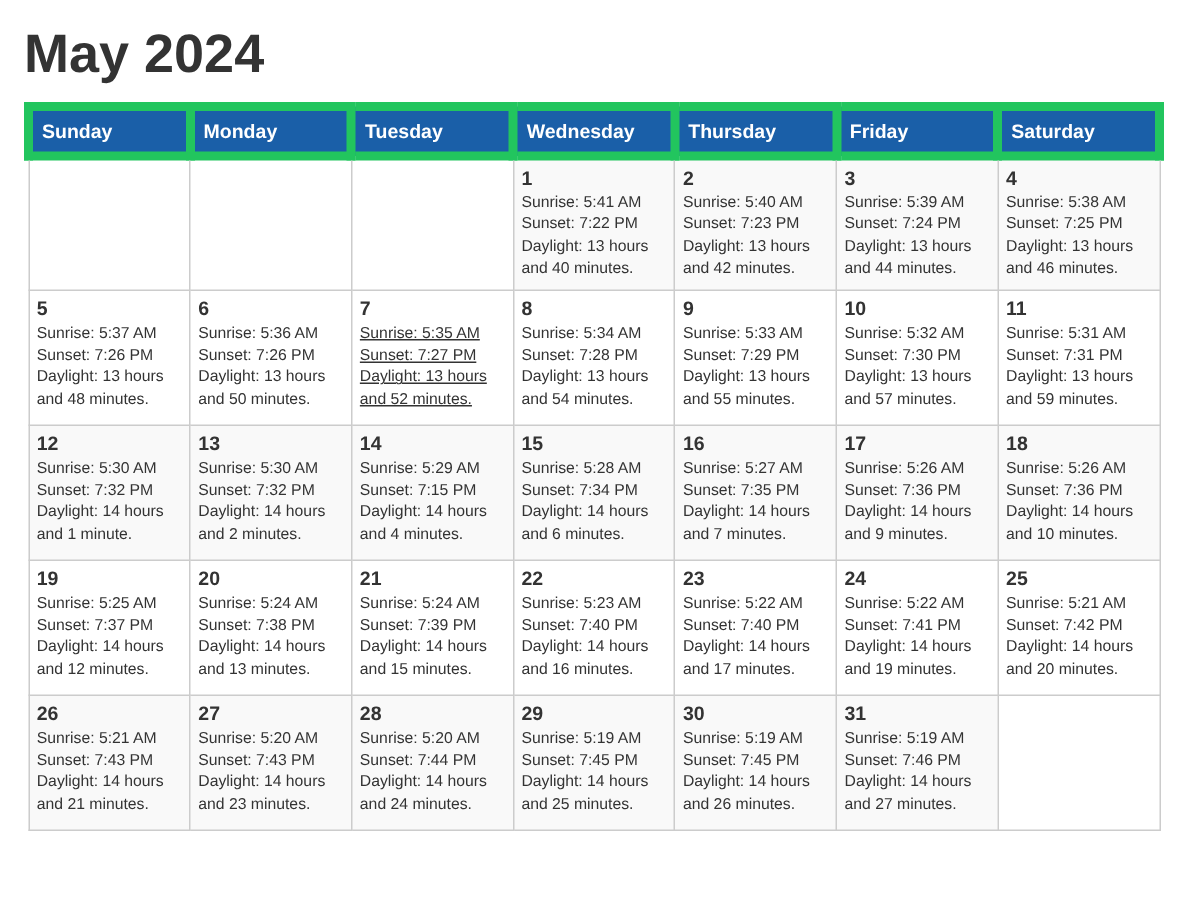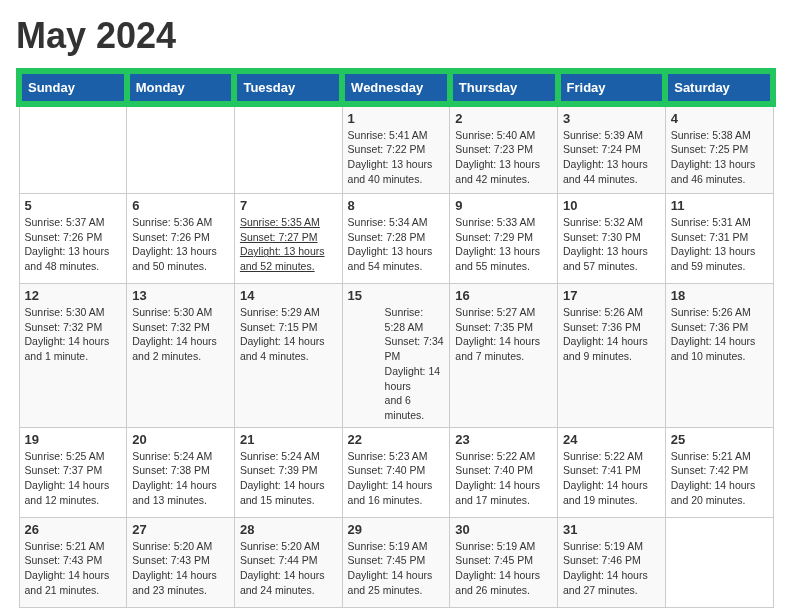--- a/index.html
+++ b/index.html
@@ -215,21 +215,21 @@
         </td>
         <td>
           <div class="day-number">14</div>
           <div class="day-info" style="white-space: pre-line;">Sunrise: 5:29 AM
 Sunset: 7:15 PM
 Daylight: 14 hours
 and 4 minutes.</div>
         </td>
         <td>
           <div class="day-number">15</div>
-          <div class="day-info" style="white-space: pre-line; margin-left: 37px;">Sunrise: 5:28 AM
+          <div class="day-info" style="white-space: pre-line;">Sunrise: 5:28 AM
 Sunset: 7:34 PM
 Daylight: 14 hours
 and 6 minutes.</div>
         </td>
         <td>
           <div class="day-number">16</div>
           <div class="day-info" style="white-space: pre-line;">Sunrise: 5:27 AM
 Sunset: 7:35 PM
 Daylight: 14 hours
 and 7 minutes.</div>

